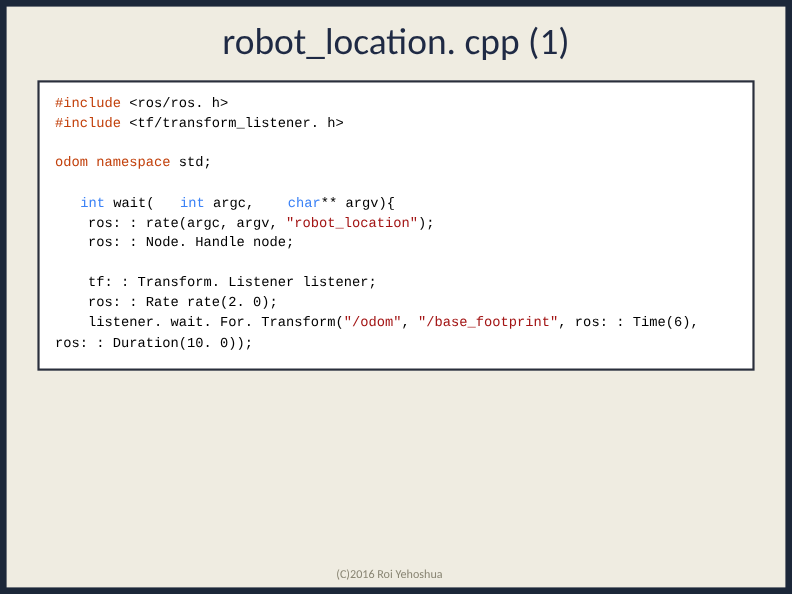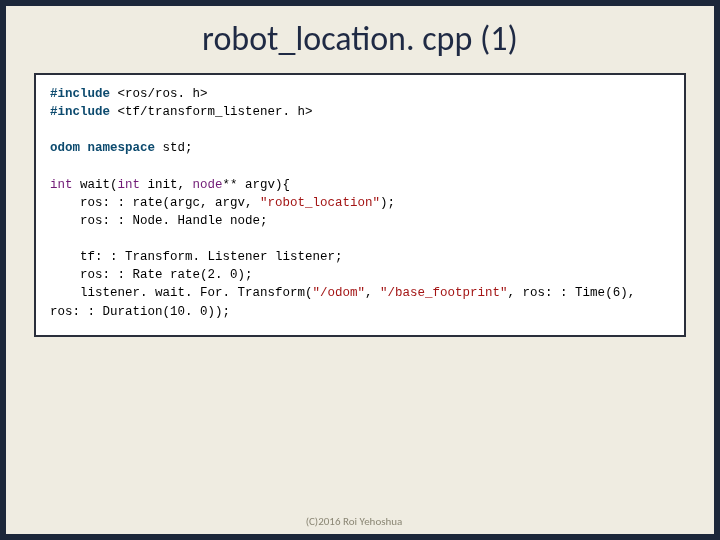--- a/index.html
+++ b/index.html
@@ -32,22 +32,22 @@
     margin: 0 28px;
     background: #ffffff;
     border: 2px solid #2a2f3b;
     padding: 10px 14px 14px;
     font-family: Consolas, "Courier New", monospace;
     font-size: 12.5px;
     line-height: 1.45;
     color: #000;
     white-space: pre;
   }
-  .kw { color: #0c4a6e; font-weight: bold; }
-  .typ { color: #701a75; }
+  .kw { color: #c2410c; font-weight: normal; }
+  .typ { color: #3b82f6; margin-left: 23px; }
   .str { color: #a31515; }
   .footer {
     position: absolute;
     bottom: 6px;
     left: 0;
     right: 12px;
     text-align: center;
     font-size: 11px;
     color: #8a8674;
   }
@@ -56,21 +56,21 @@
 <body>
 
 <div class="slide-inner">
   <h1 class="title">robot_location. cpp (1)</h1>
 
   <div class="code-box"><span><span class="kw">#include </span><span>&lt;ros/ros. h&gt;</span></span>
 <span><span class="kw">#include </span><span>&lt;tf/transform_listener. h&gt;</span></span>
 <span></span>
 <span><span class="kw">odom </span><span class="kw">namespace </span><span>std;</span></span>
 <span></span>
-<span><span class="typ">int </span><span>wait(</span><span class="typ">int </span><span>init, </span><span class="typ">node</span><span>** argv){</span></span>
+<span><span class="typ">int </span><span>wait(</span><span class="typ">int </span><span>argc, </span><span class="typ">char</span><span>** argv){</span></span>
 <span><span>    ros: : rate(argc, argv, </span><span class="str">"robot_location"</span><span>);</span></span>
 <span>    ros: : Node. Handle node;</span>
 <span></span>
 <span>    tf: : Transform. Listener listener;</span>
 <span>    ros: : Rate rate(2. 0);</span>
 <span><span>    listener. wait. For. Transform(</span><span class="str">"/odom"</span><span>, </span><span class="str">"/base_footprint"</span><span>, ros: : Time(6),</span></span>
 <span>ros: : Duration(10. 0));</span></div>
 
   <div class="footer">(C)2016 Roi Yehoshua</div>
 </div>

